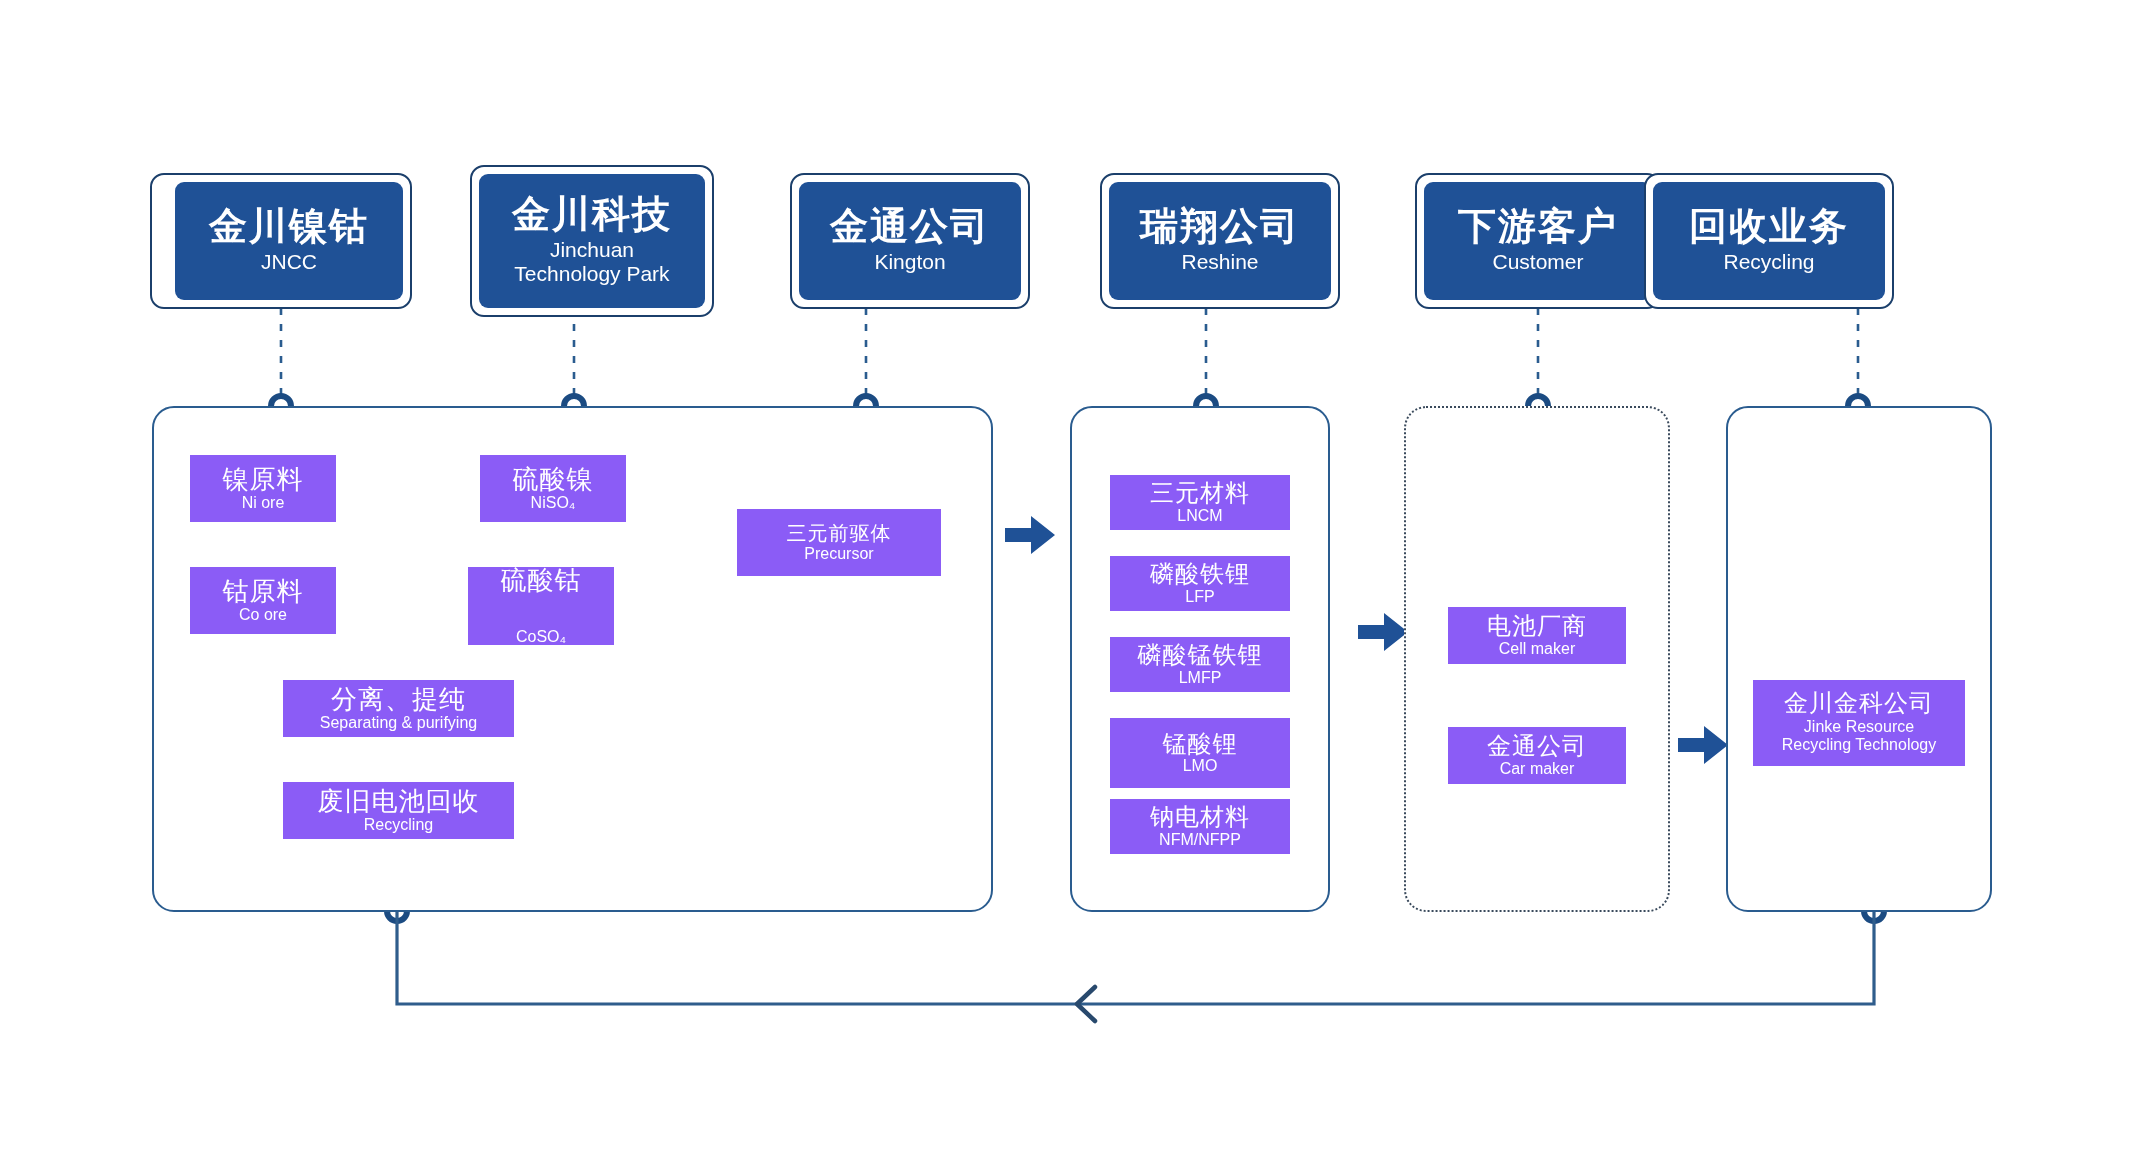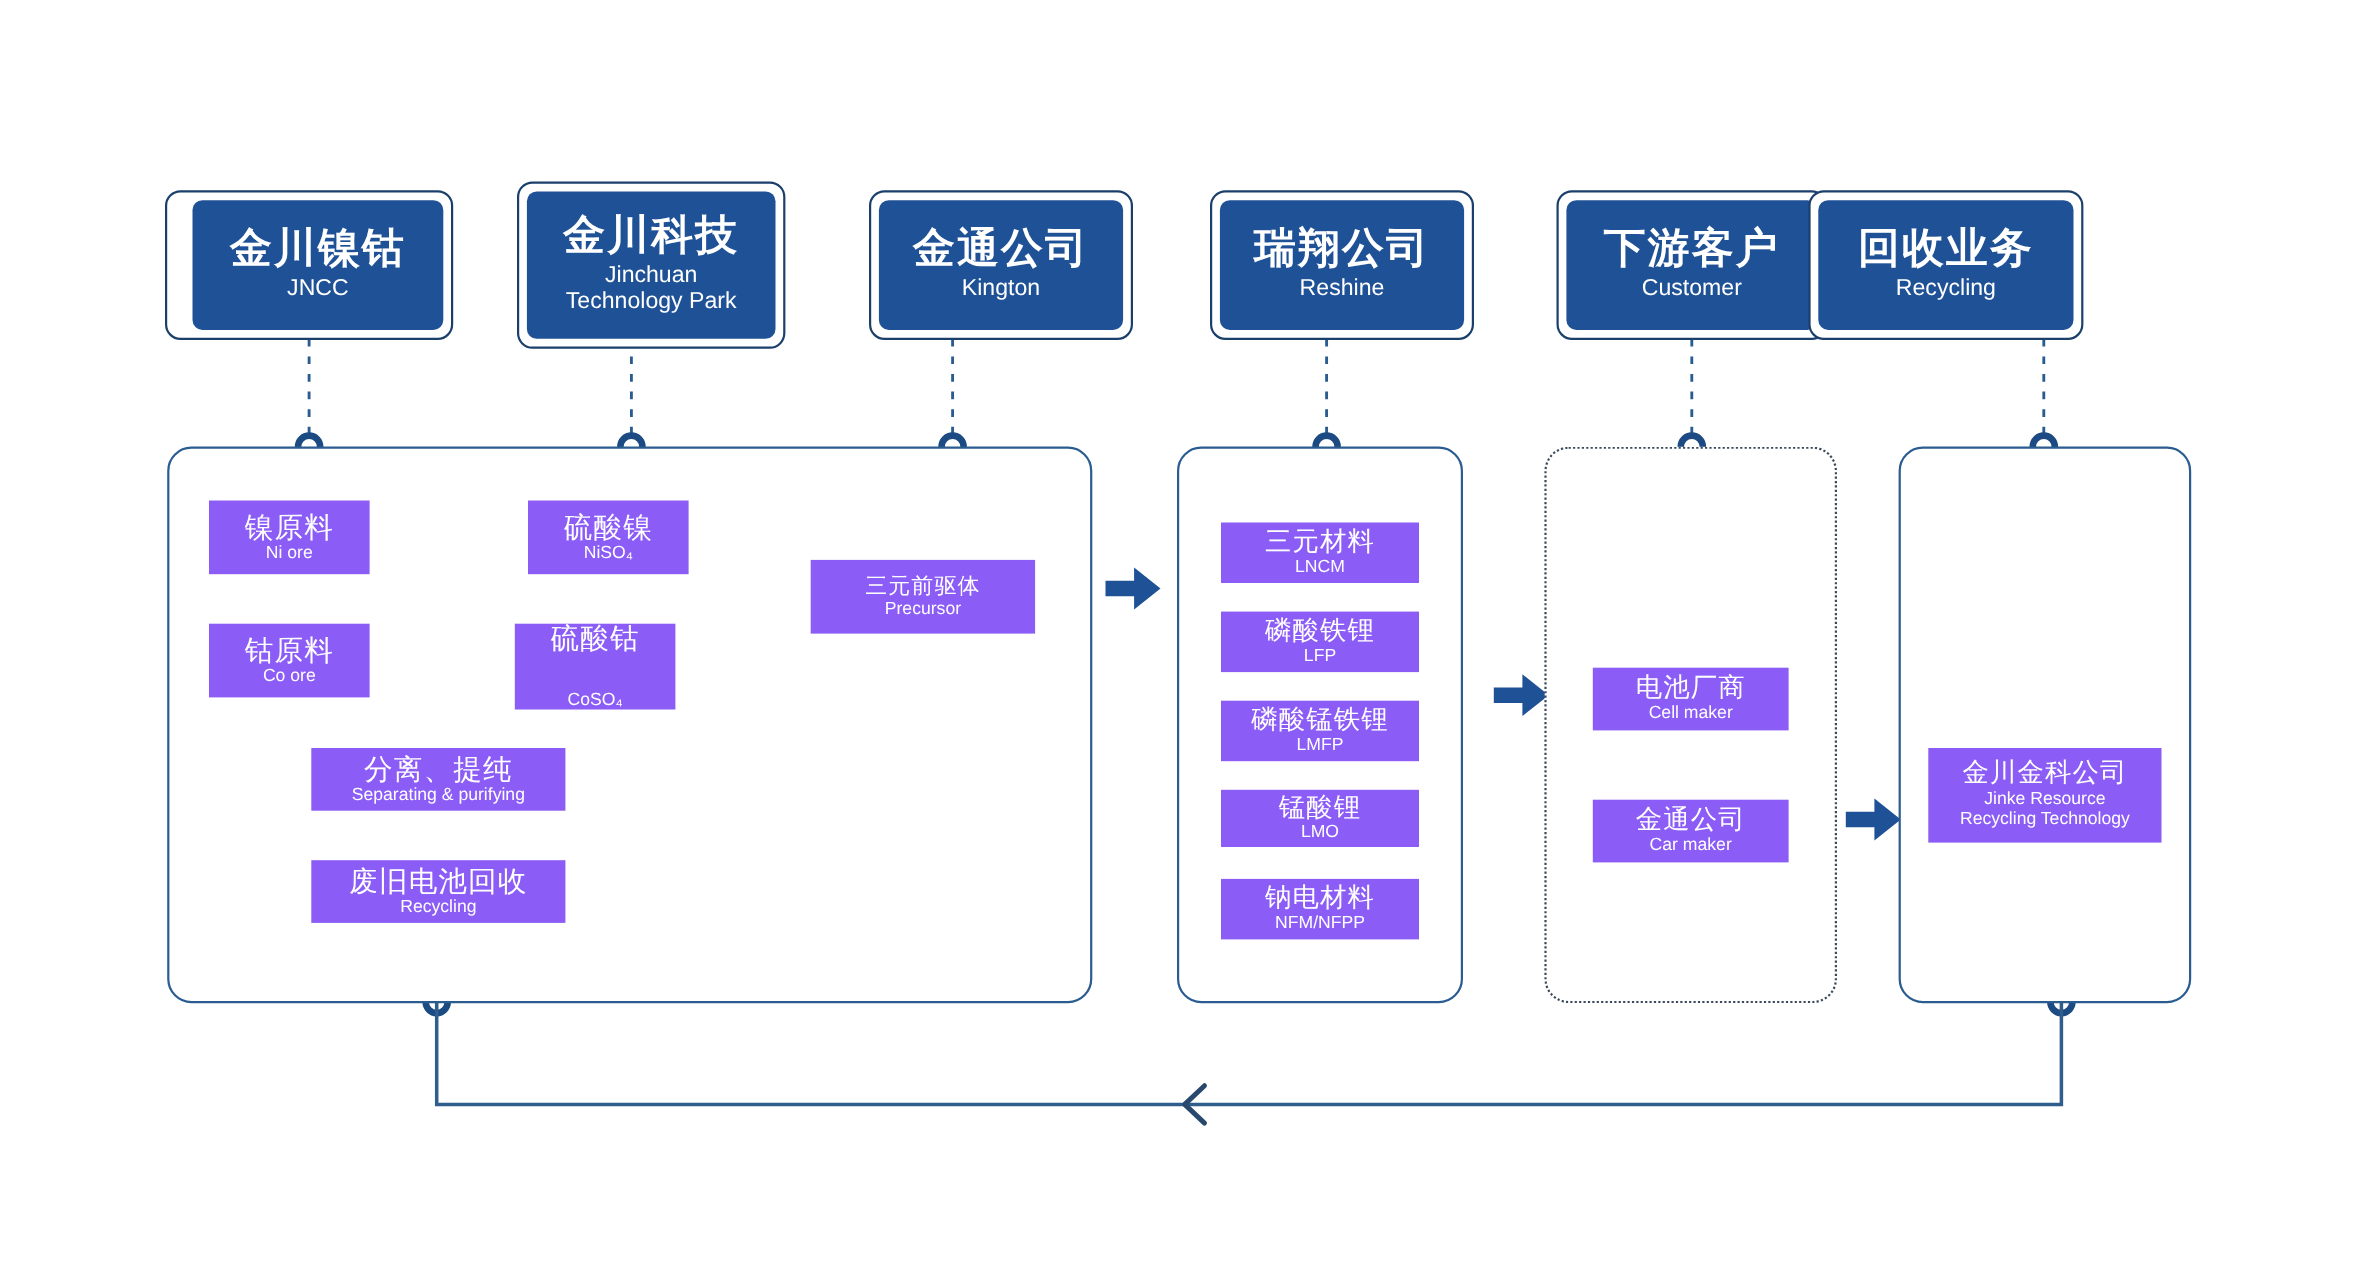--- a/index.html
+++ b/index.html
@@ -198,21 +198,21 @@
   <div class="blk sm" style="left:1110px;top:556px;width:180px;height:55px;">
     <div class="cn">磷酸铁锂</div>
     <div class="en">LFP</div>
   </div>
 
   <div class="blk sm" style="left:1110px;top:637px;width:180px;height:55px;">
     <div class="cn">磷酸锰铁锂</div>
     <div class="en">LMFP</div>
   </div>
 
-  <div class="blk sm" style="left:1110px;top:718px;width:180px;height:52px;">
+  <div class="blk sm" style="left:1110px;top:718px;width:180px;height:70px;">
     <div class="cn">锰酸锂</div>
     <div class="en">LMO</div>
   </div>
 
   <div class="blk sm" style="left:1110px;top:799px;width:180px;height:55px;">
     <div class="cn">钠电材料</div>
     <div class="en">NFM/NFPP</div>
   </div>
 
   <div class="blk sm" style="left:1448px;top:607px;width:178px;height:57px;">

